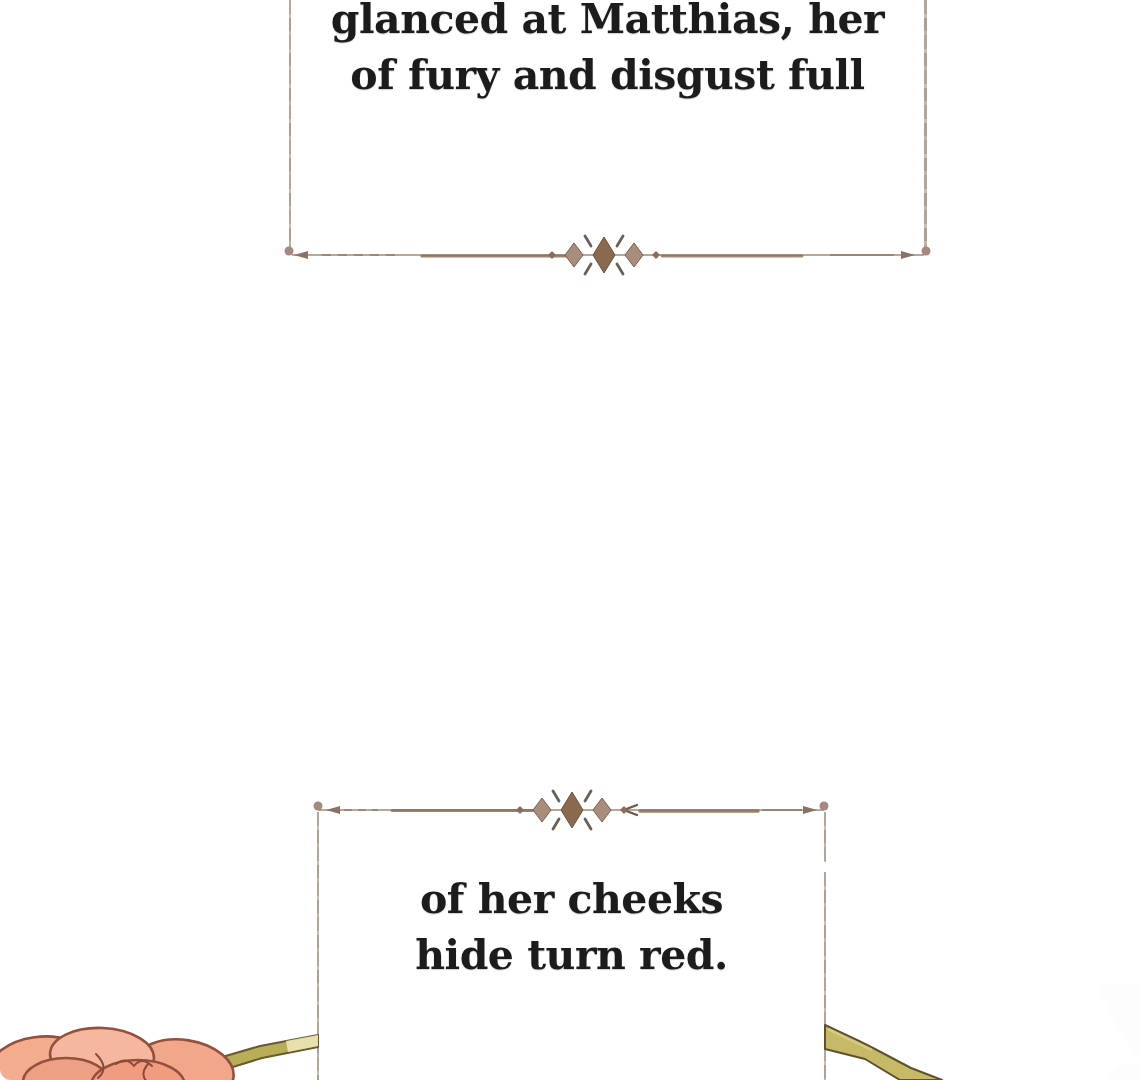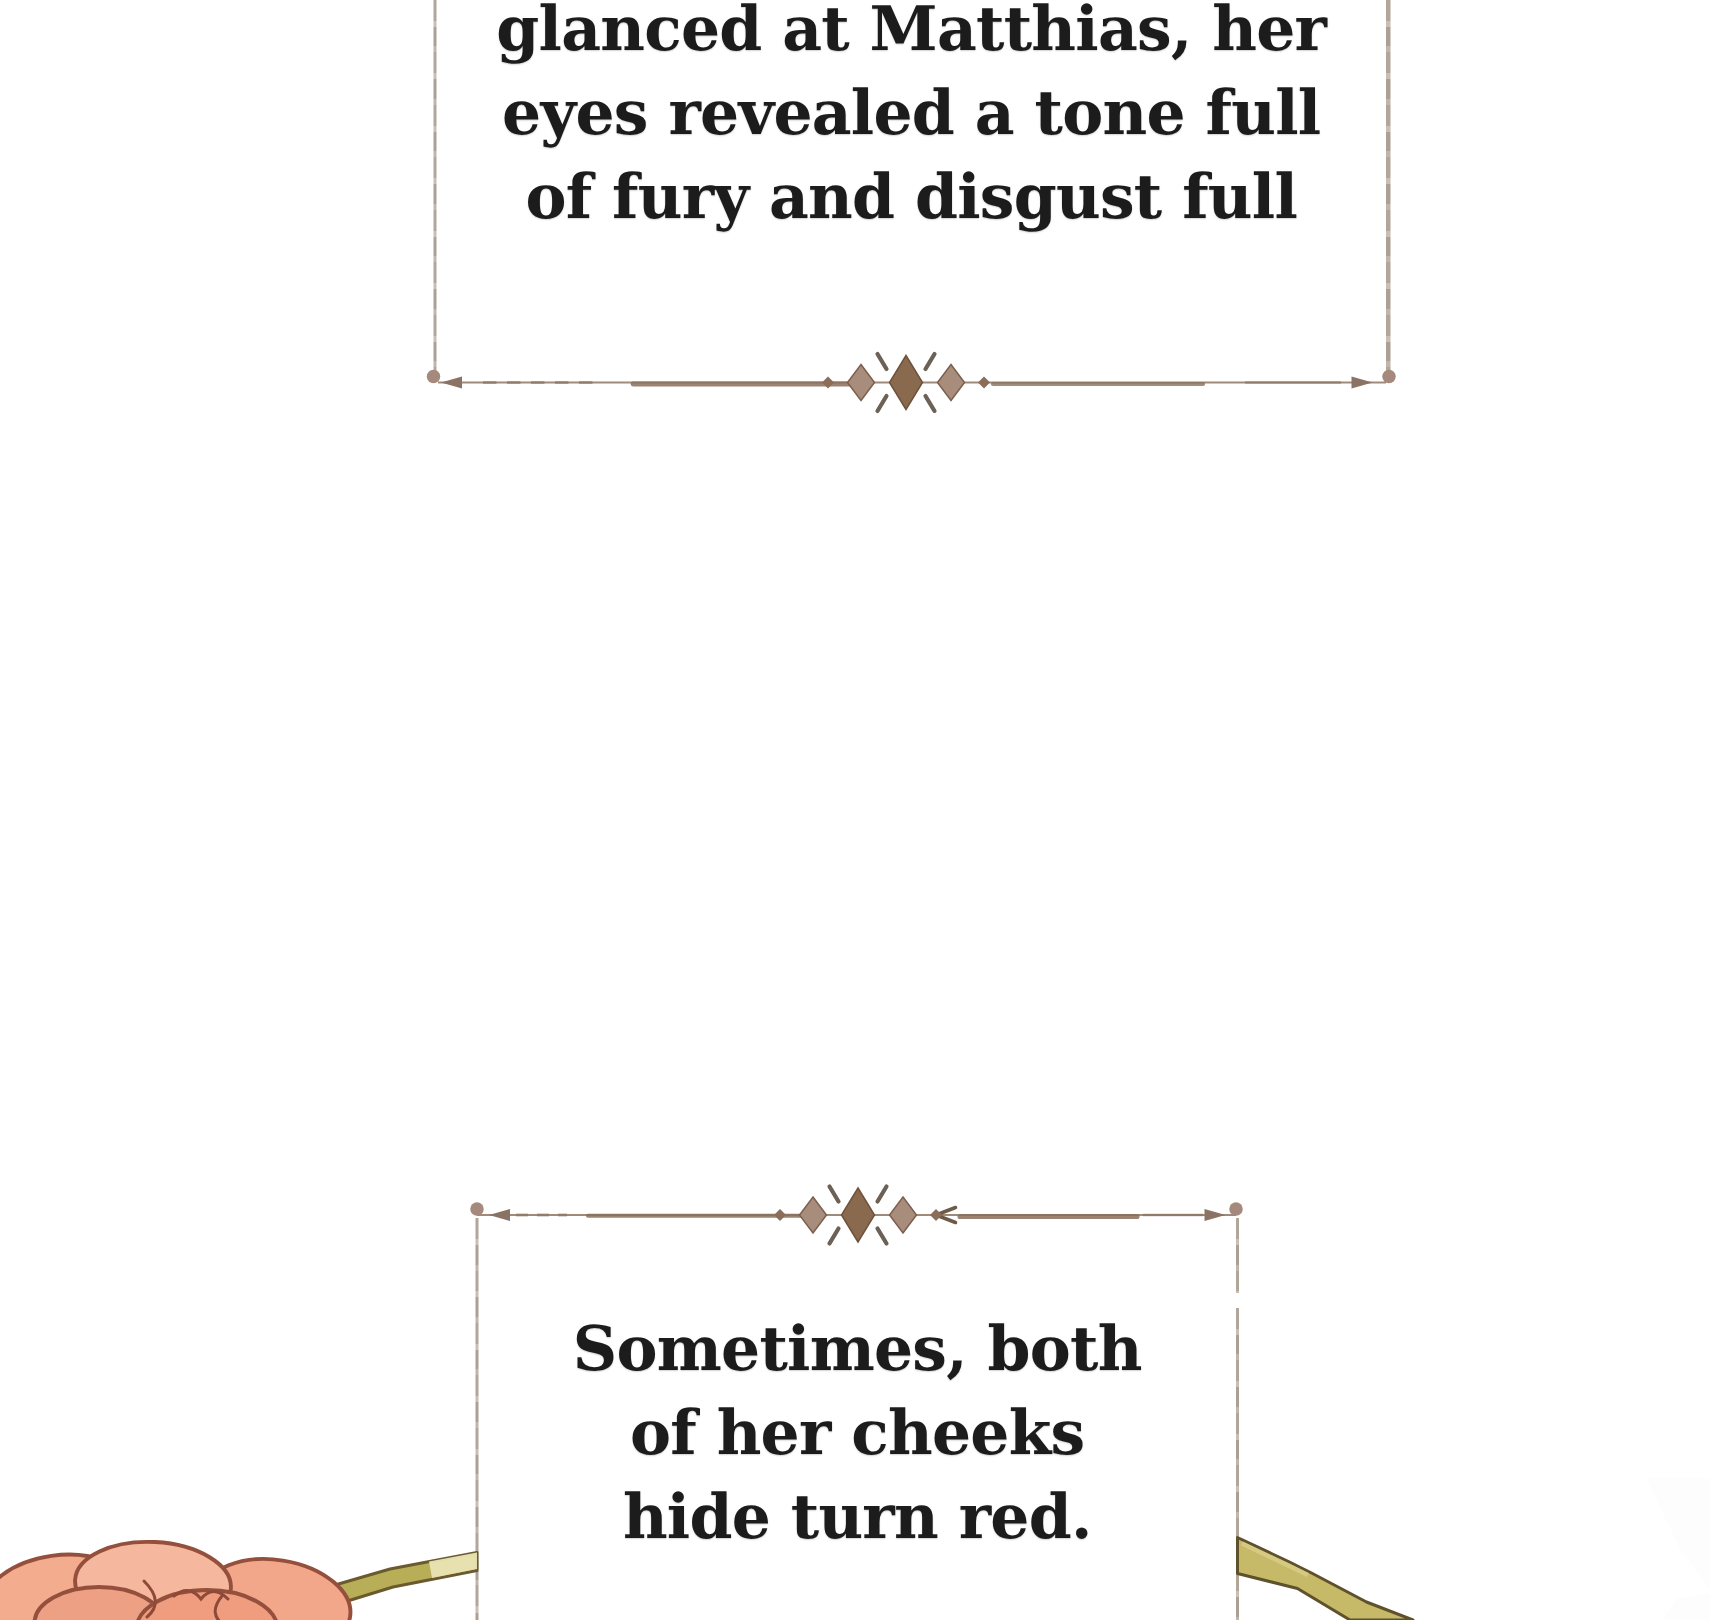--- a/index.html
+++ b/index.html
@@ -2,20 +2,21 @@
 <html><head>
 <meta charset="utf-8">
 <style>
   html,body{margin:0;padding:0;background:#ffffff;}
   .page{
     position:relative;
     width:1140px;height:1080px;
     overflow:hidden;
     background:#ffffff;
     font-family:"DejaVu Serif","Liberation Serif",serif;
+    border-radius:11px;
   }
   
   .ntext{
     position:absolute;
     text-align:center;
     font-weight:700;
     font-size:41px;
     line-height:56px;
     letter-spacing:-0.5px;
     color:#1c1c1c;
@@ -58,21 +59,20 @@
 </head>
 <body>
 
 <div class="page">
 
   <div class="vl vl-top-left"></div>
   <div class="vl vl-top-right"></div>
 
   <div class="ntext ntext-top">
     <p>glanced at Matthias, her</p>
-    <p>eyes revealed a tone full</p>
     <p>of fury and disgust full</p>
   </div>
 
   <svg class="hborder hb-top" width="652" height="44" viewBox="0 0 652 44">
     <defs>
       <g id="orn">
         <line x1="-13" y1="-9" x2="-19" y2="-19" stroke="#6b6156" stroke-width="2.8" stroke-linecap="round"></line>
         <line x1="13" y1="-9" x2="19" y2="-19" stroke="#6b6156" stroke-width="2.8" stroke-linecap="round"></line>
         <line x1="-13" y1="9" x2="-19" y2="19" stroke="#6b6156" stroke-width="2.8" stroke-linecap="round"></line>
         <line x1="13" y1="9" x2="19" y2="19" stroke="#6b6156" stroke-width="2.8" stroke-linecap="round"></line>
@@ -108,21 +108,20 @@
     <path d="M344 22 H462" stroke="#8a6e59" stroke-width="3.4" stroke-linecap="round" opacity="0.85" fill="none"></path>
     <path d="M466 21 H506" stroke="#8a6e59" stroke-width="1.8" opacity="0.6" fill="none"></path>
     <polygon points="30,21 44,17 44,25" fill="#8a7264"></polygon>
     <polygon points="521,21 507,17 507,25" fill="#8a7264"></polygon>
     <circle cx="22" cy="17" r="4.5" fill="#a5897c"></circle>
     <circle cx="528" cy="17" r="4.5" fill="#a5897c"></circle>
     <use href="#orn" x="276" y="21"></use>
   </svg>
 
   <div class="ntext ntext-bottom">
-    <p>Sometimes, both</p>
     <p>of her cheeks</p>
     <p>hide turn red.</p>
   </div>
 
   <svg class="art art-left-stem" width="120" height="50" viewBox="0 0 120 50">
     <path d="M5 32 L60 16 L118 5 L118 17 L62 28 L10 44 Z" fill="#b9ae58" stroke="#6a5a2e" stroke-width="2" stroke-linejoin="round"></path>
     <path d="M86 11 L118 5 L118 16 L88 22 Z" fill="#e9e3b4" opacity="0.95"></path>
   </svg>
 
   <svg class="art art-flower" width="250" height="66" viewBox="0 0 250 66">

